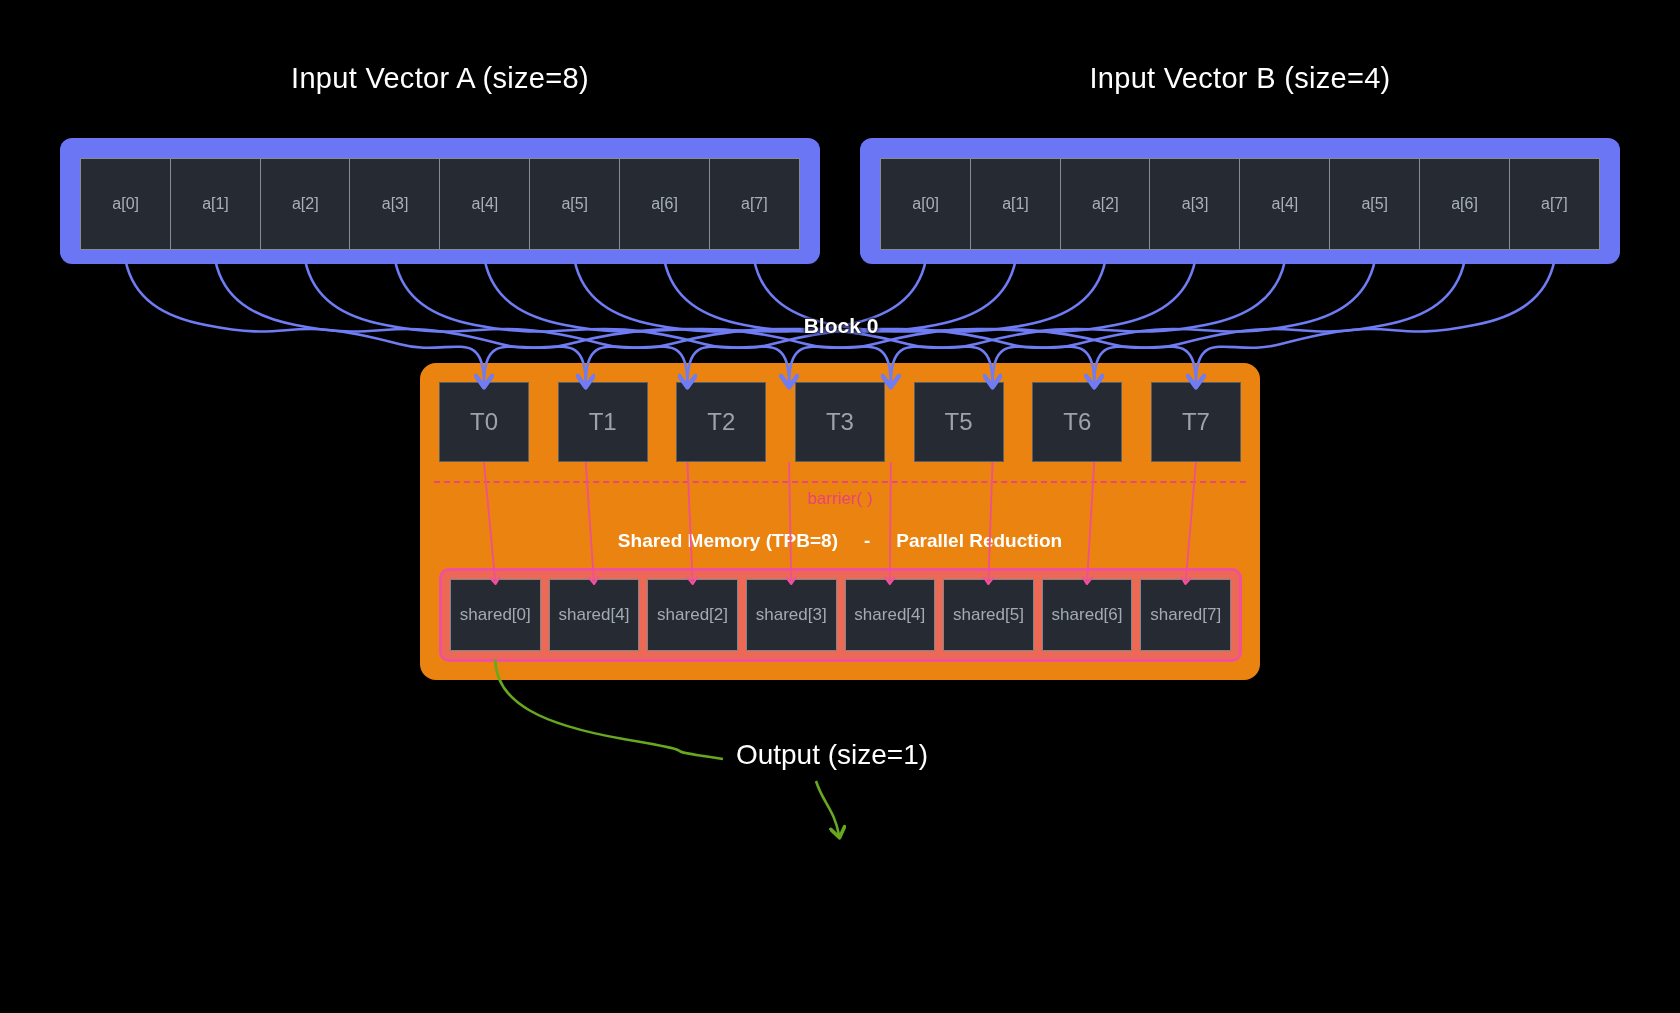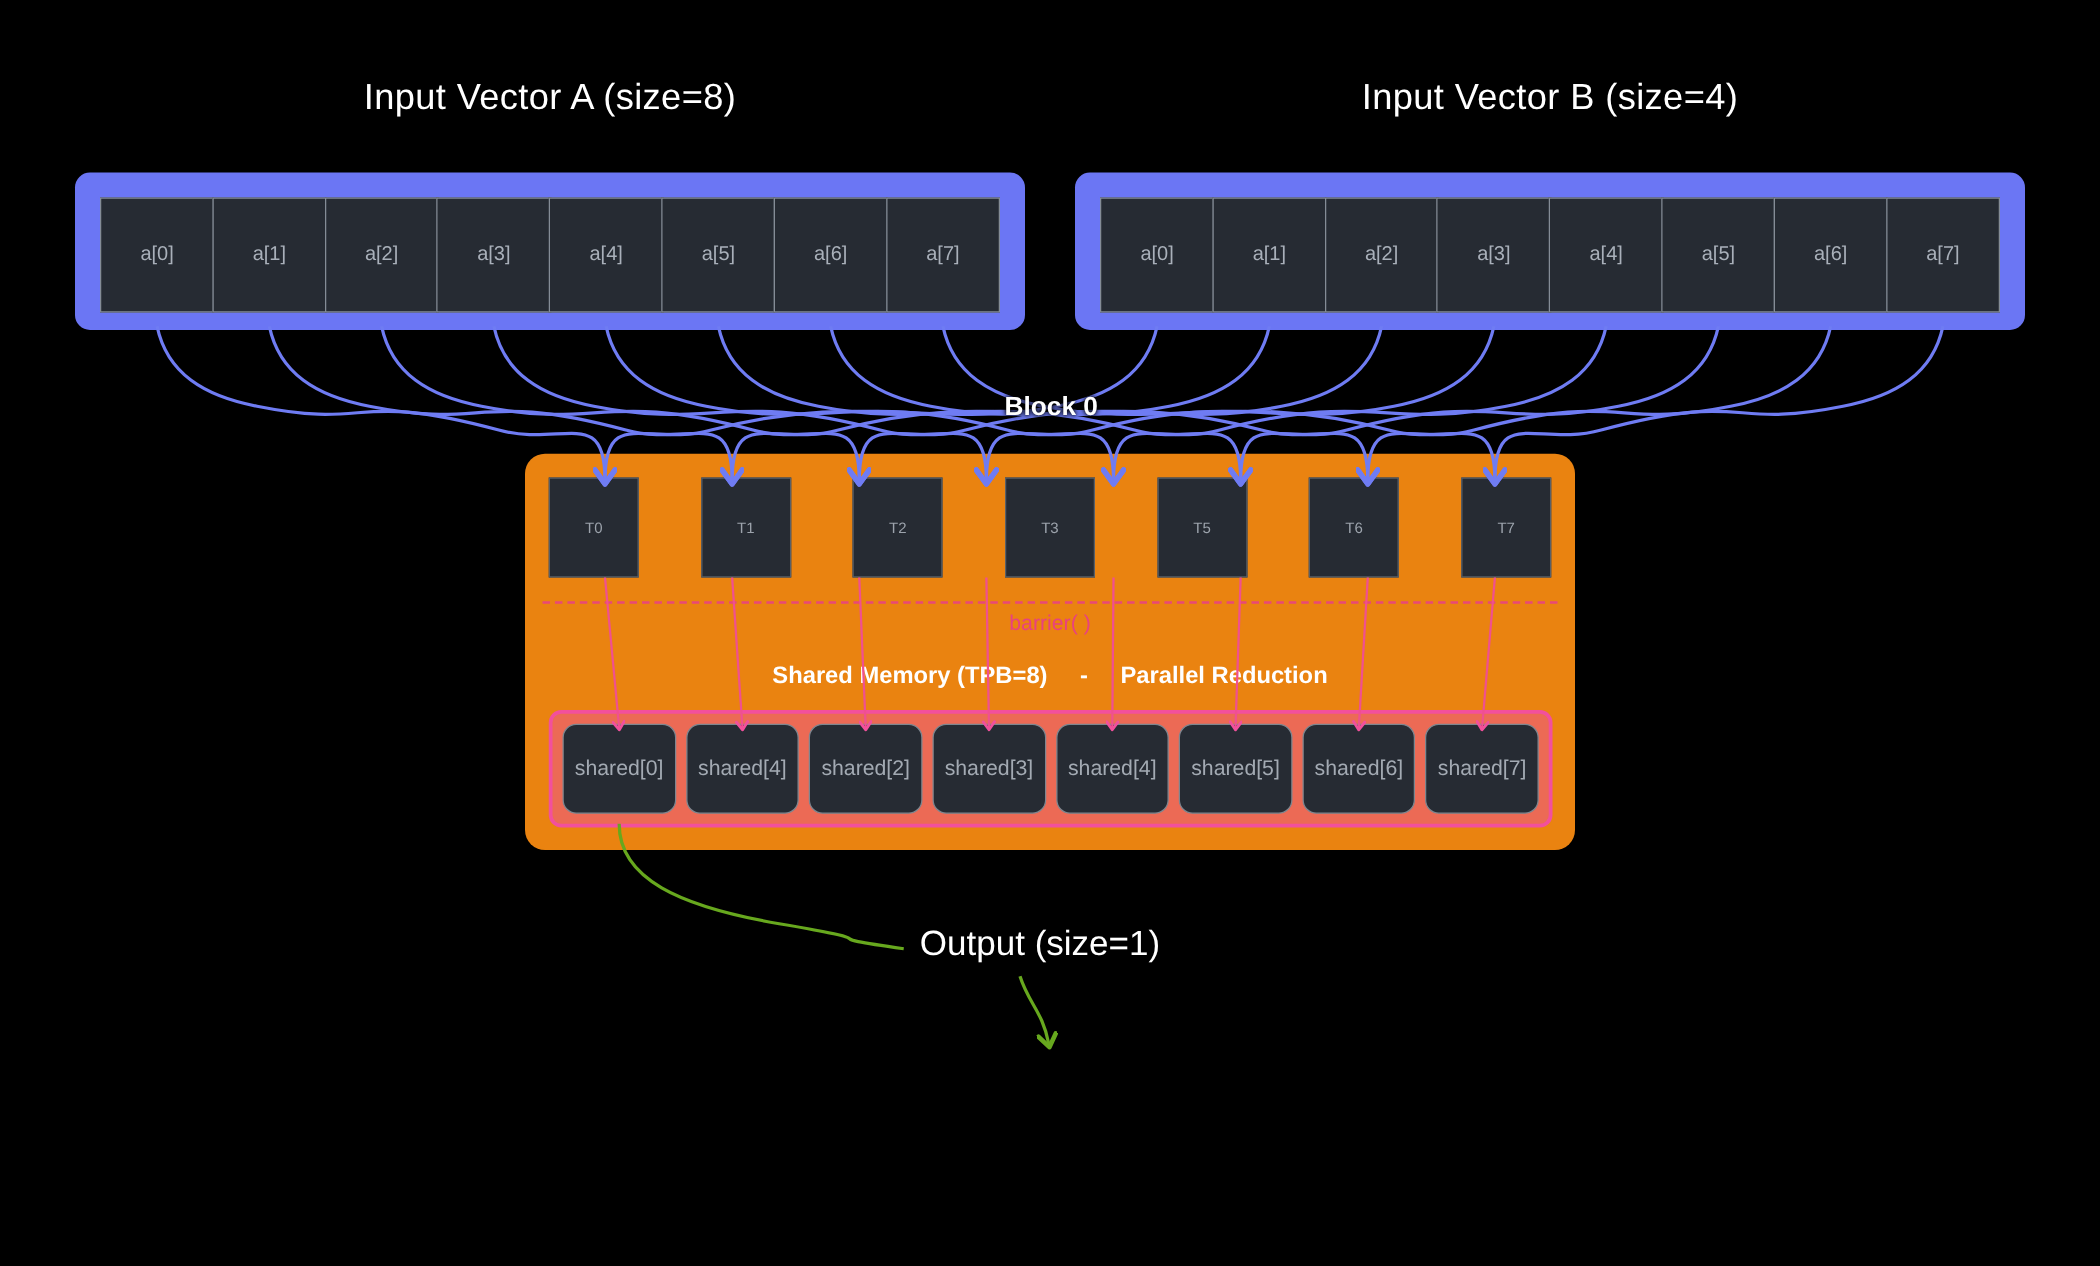--- a/index.html
+++ b/index.html
@@ -22,34 +22,34 @@
   .vrow .vcell:first-child{margin-left:0;}
 
   #block-label{position:absolute;left:741px;width:200px;top:314px;text-align:center;
                color:#fff;font-size:21px;font-weight:700;z-index:6;
                text-shadow:0 0 5px #000,0 0 3px #000;}
 
   #block{position:absolute;left:420px;top:363px;width:840px;height:317px;
          background:#EA8310;border-radius:16px;z-index:1;}
   #thread-row{position:absolute;left:19px;right:19px;top:19px;height:80px;
               display:flex;justify-content:space-between;}
-  .tcell{width:72px;height:80px;background:#262B33;border:1.5px solid #596068;
+  .tcell{width:90px;height:80px;background:#262B33;border:1.5px solid #596068;
          box-sizing:border-box;display:flex;align-items:center;justify-content:center;
-         color:#9CA3AC;font-size:12px;}
+         color:#9CA3AC;font-size:24px;}
   #barrier-line{position:absolute;left:14px;right:14px;top:118px;height:0;
                 border-top:2.5px dashed #E8457E;opacity:.95;}
   #barrier-label{position:absolute;left:0;right:0;top:126px;text-align:center;
                  color:#E8427F;font-size:17px;font-weight:500;}
   #sharedmem-label{position:absolute;left:0;right:0;top:167px;display:flex;
                    justify-content:center;align-items:center;gap:26px;
                    color:#fff;font-size:19px;font-weight:600;}
   #shared-box{position:absolute;left:19px;top:205px;width:803px;height:94px;
               box-sizing:border-box;background:#EC6A55;border:3px solid #F2509C;
               border-radius:10px;display:flex;gap:8px;padding:8px;}
-  .scell{flex:1;background:#262B33;border:1.5px solid #7E868F;border-radius:11px;
+  .scell{flex:1;background:#262B33;border:1.5px solid #7E868F;border-radius:1px;
          display:flex;align-items:center;justify-content:center;
          color:#A3AAB3;font-size:17px;}
 
   #output-label{position:absolute;left:712px;width:240px;top:739px;text-align:center;
                 color:#fff;font-size:28px;font-weight:500;z-index:6;}
   #output-box{position:absolute;left:769px;top:812px;width:141px;height:140px;
               background:#58A013;border-radius:14px;z-index:1;}
   #out-cell{position:absolute;left:19px;top:20px;width:102px;height:101px;
             box-sizing:border-box;background:#262B33;border:2px solid #8A939D;
             display:flex;align-items:center;justify-content:center;

